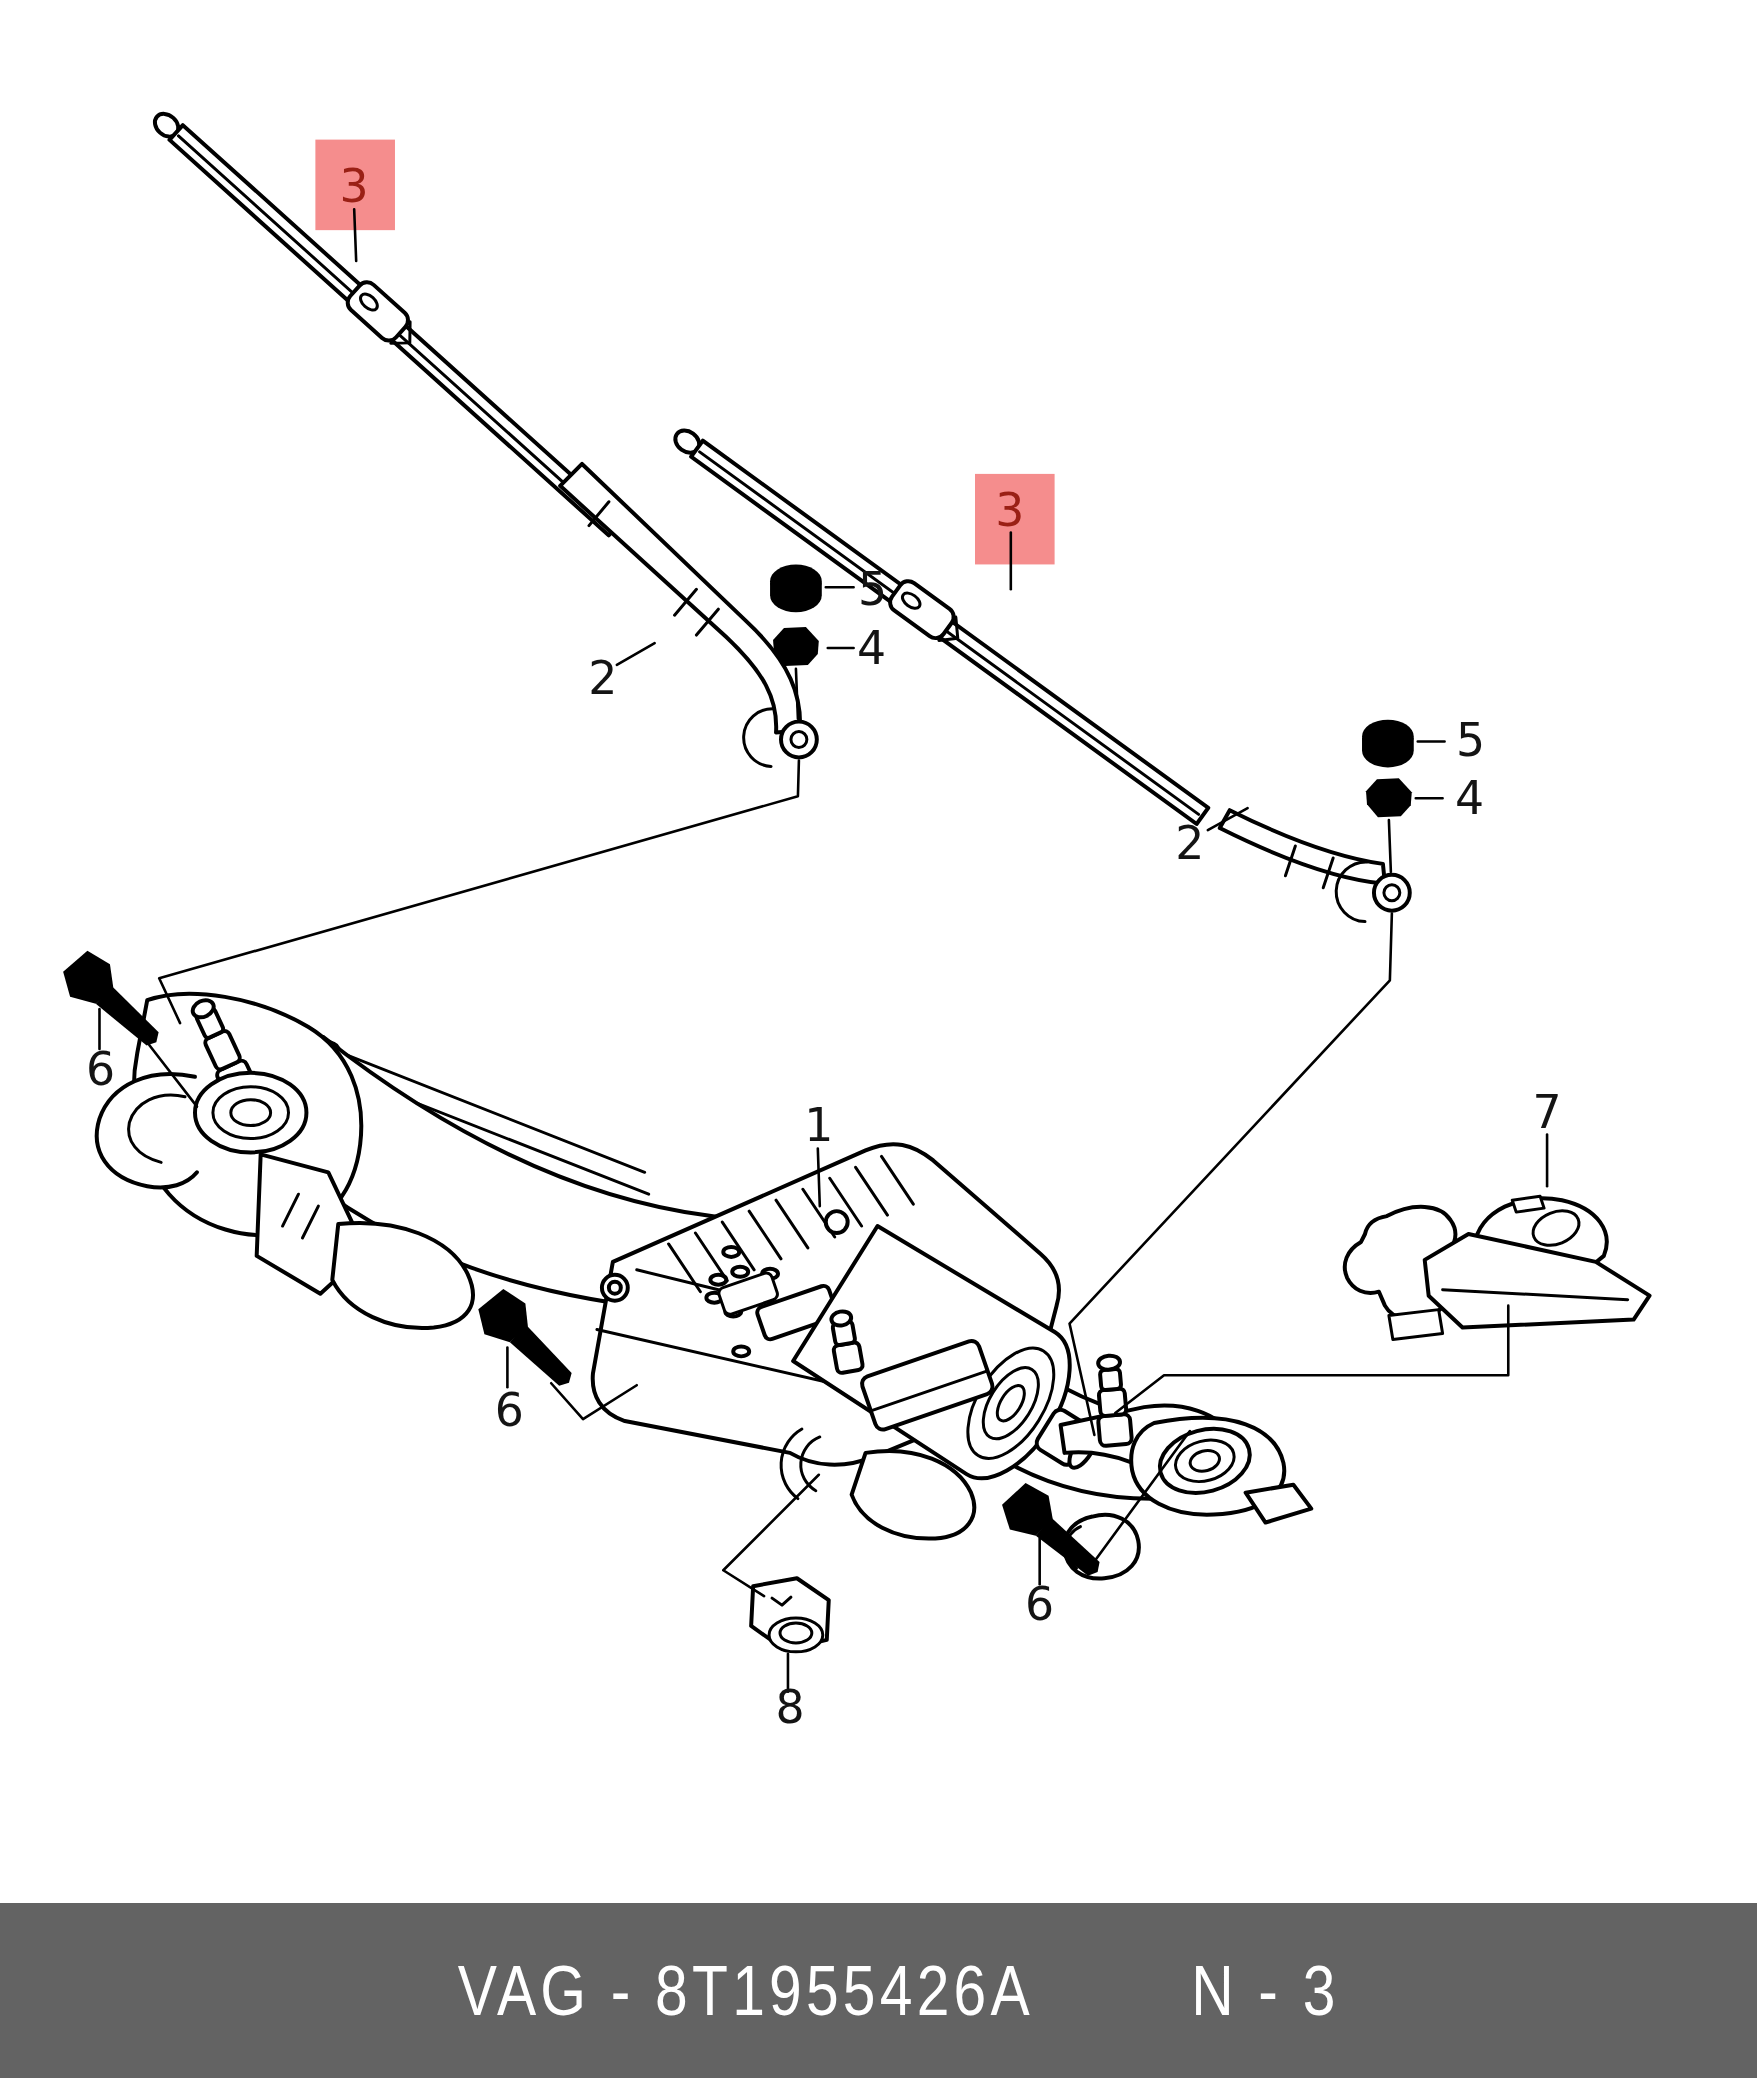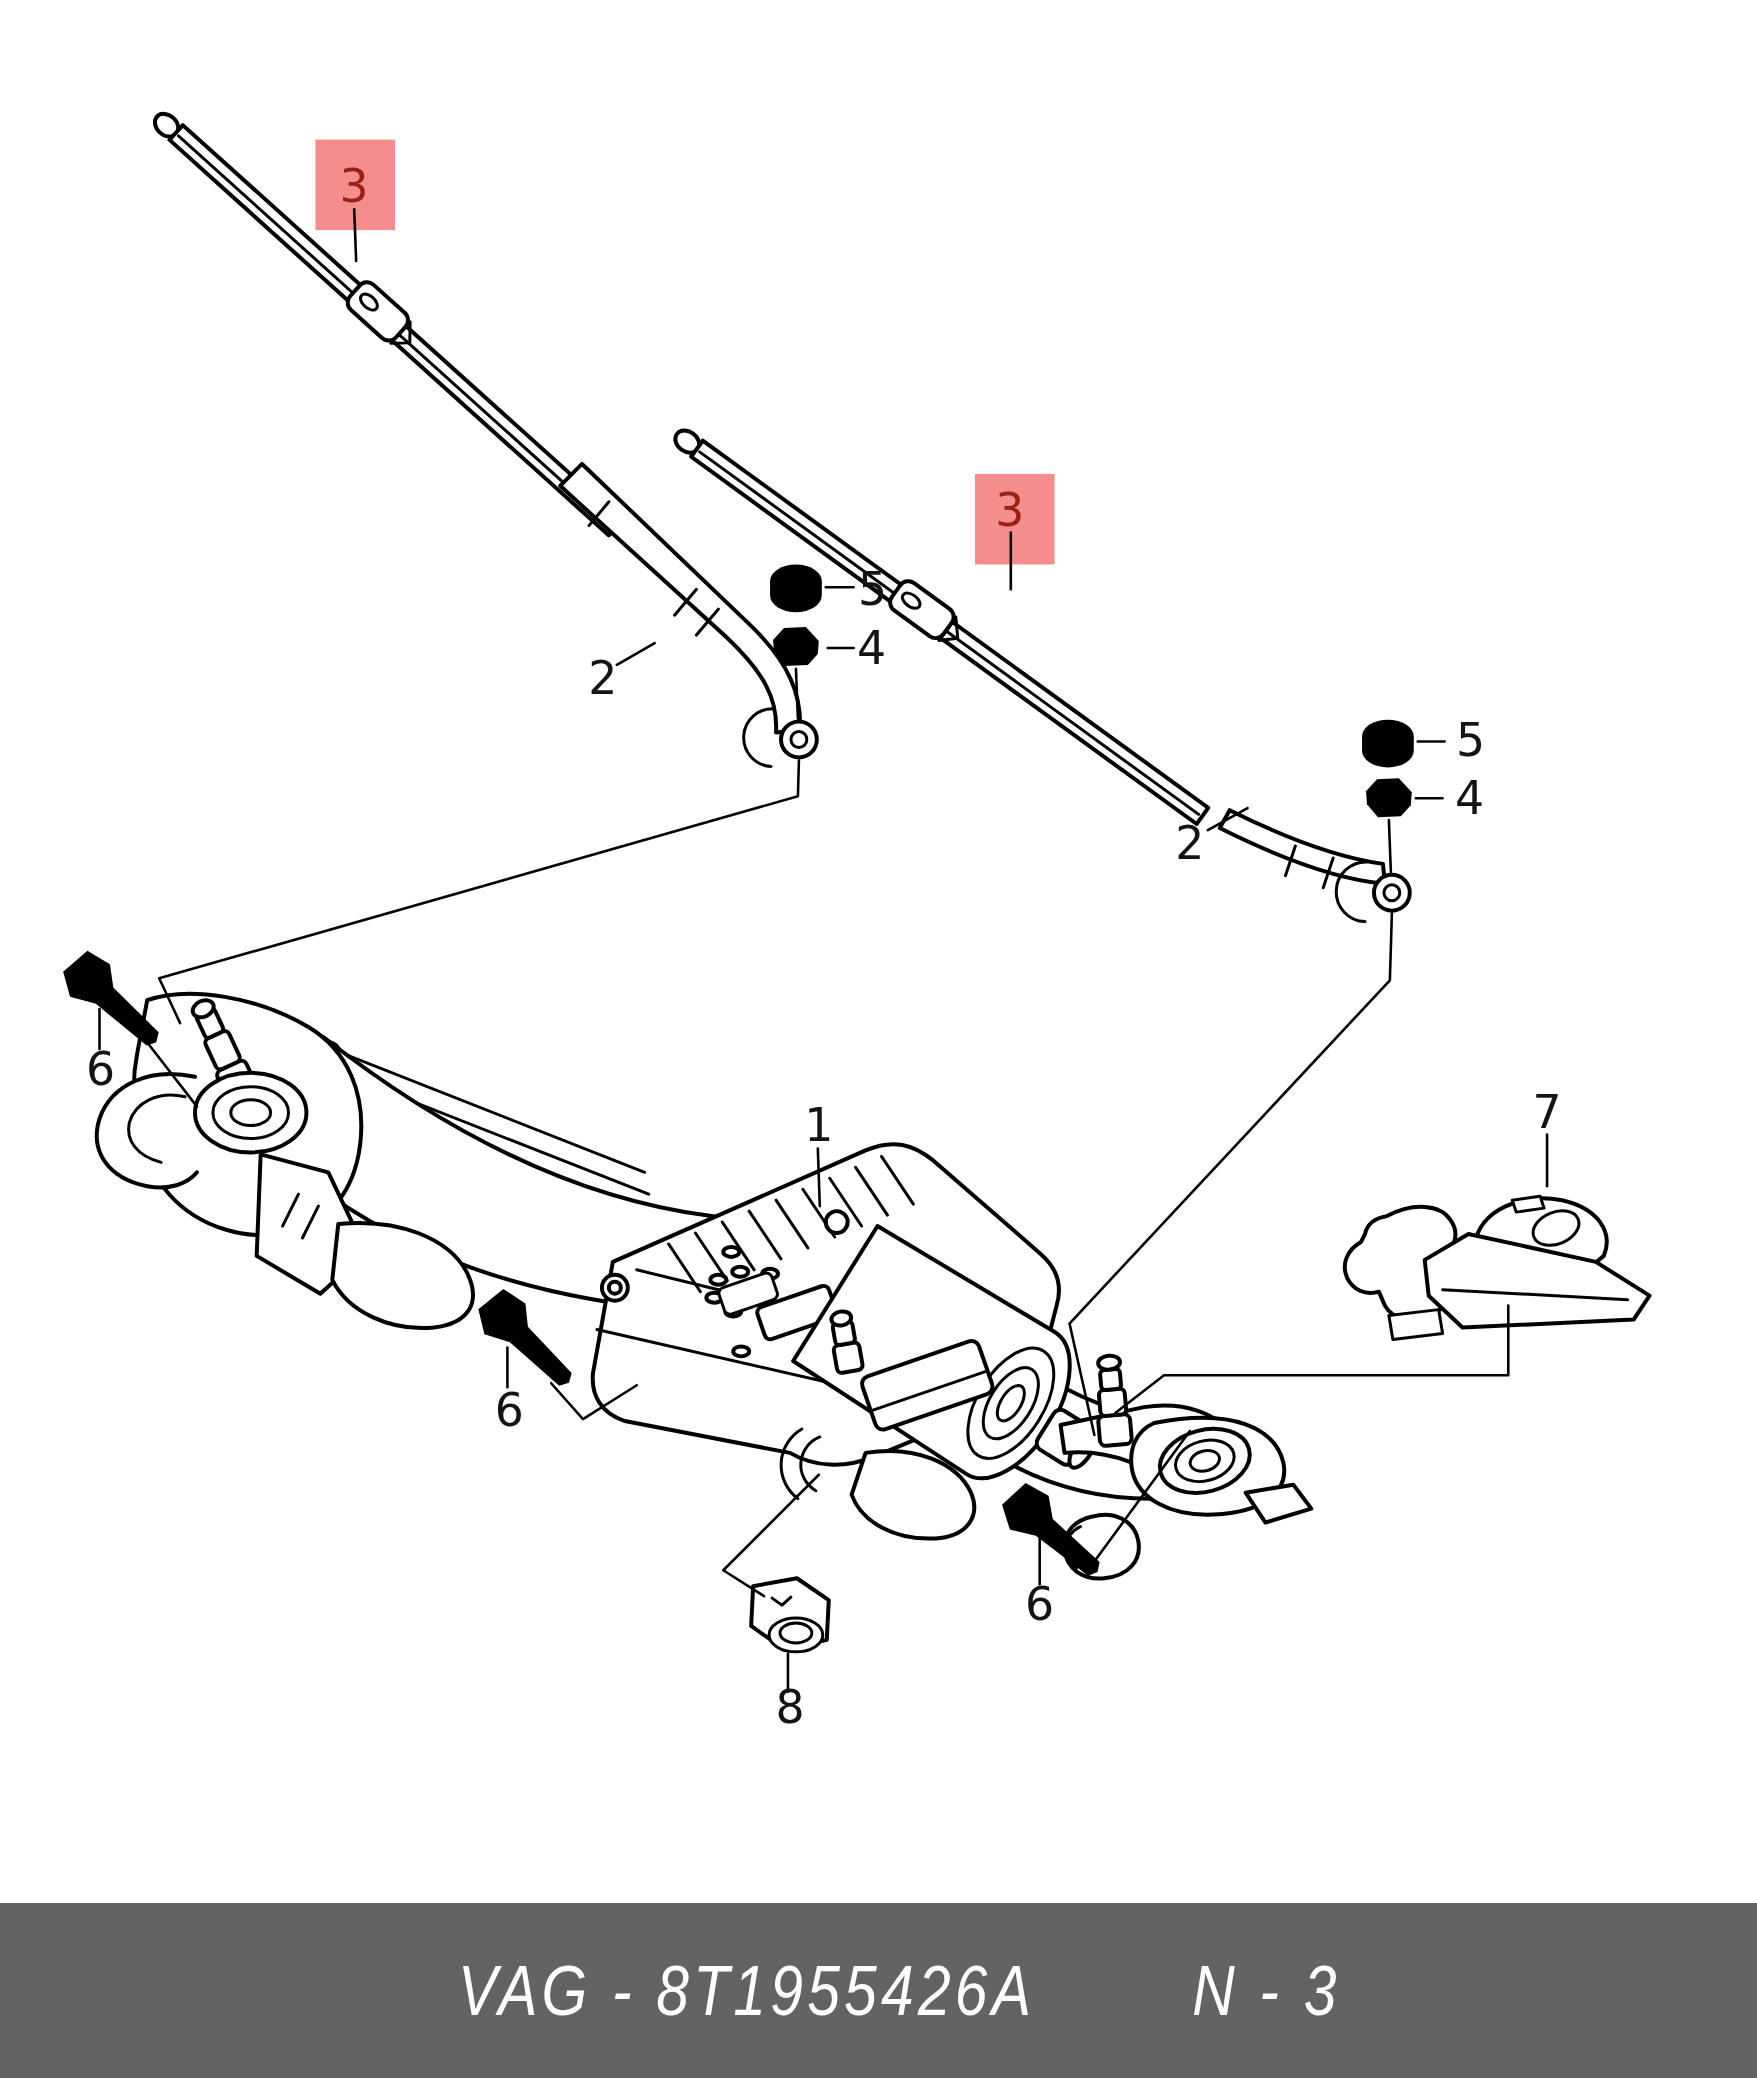--- a/index.html
+++ b/index.html
@@ -10,21 +10,21 @@
   .art path,.art line,.art rect,.art ellipse,.art circle,.art polyline{
     stroke:#000;stroke-width:4;fill:none;stroke-linecap:round;stroke-linejoin:round;}
   .art .fw{fill:#fff;}
   .art .thin{stroke-width:3;}
   .leaders path,.leaders line,.leaders polyline{stroke:#000;stroke-width:2.6;fill:none;
     stroke-linecap:round;stroke-linejoin:round;}
   text.callout{font-family:"DejaVu Sans",sans-serif;font-size:46px;fill:#141414;
     text-anchor:middle;cursor:pointer;}
   text.hl-label{font-family:"DejaVu Sans",sans-serif;font-size:46px;text-anchor:middle;cursor:pointer;}
   .footer{position:absolute;left:0;top:1903px;width:1757px;height:175px;background:#636363;
-    display:flex;align-items:center;justify-content:center;gap:88px;font-style:italic;}
+    display:flex;align-items:center;justify-content:center;gap:88px;}
   .footer span{display:inline-block;color:#fff;font-size:70px;letter-spacing:5px;
     transform:scaleX(.84);white-space:pre;}
 </style>
 </head>
 <body>
 
 <div class="stage">
 
   <svg class="diagram" width="1757" height="2079" viewBox="0 0 1766 2089">
 

